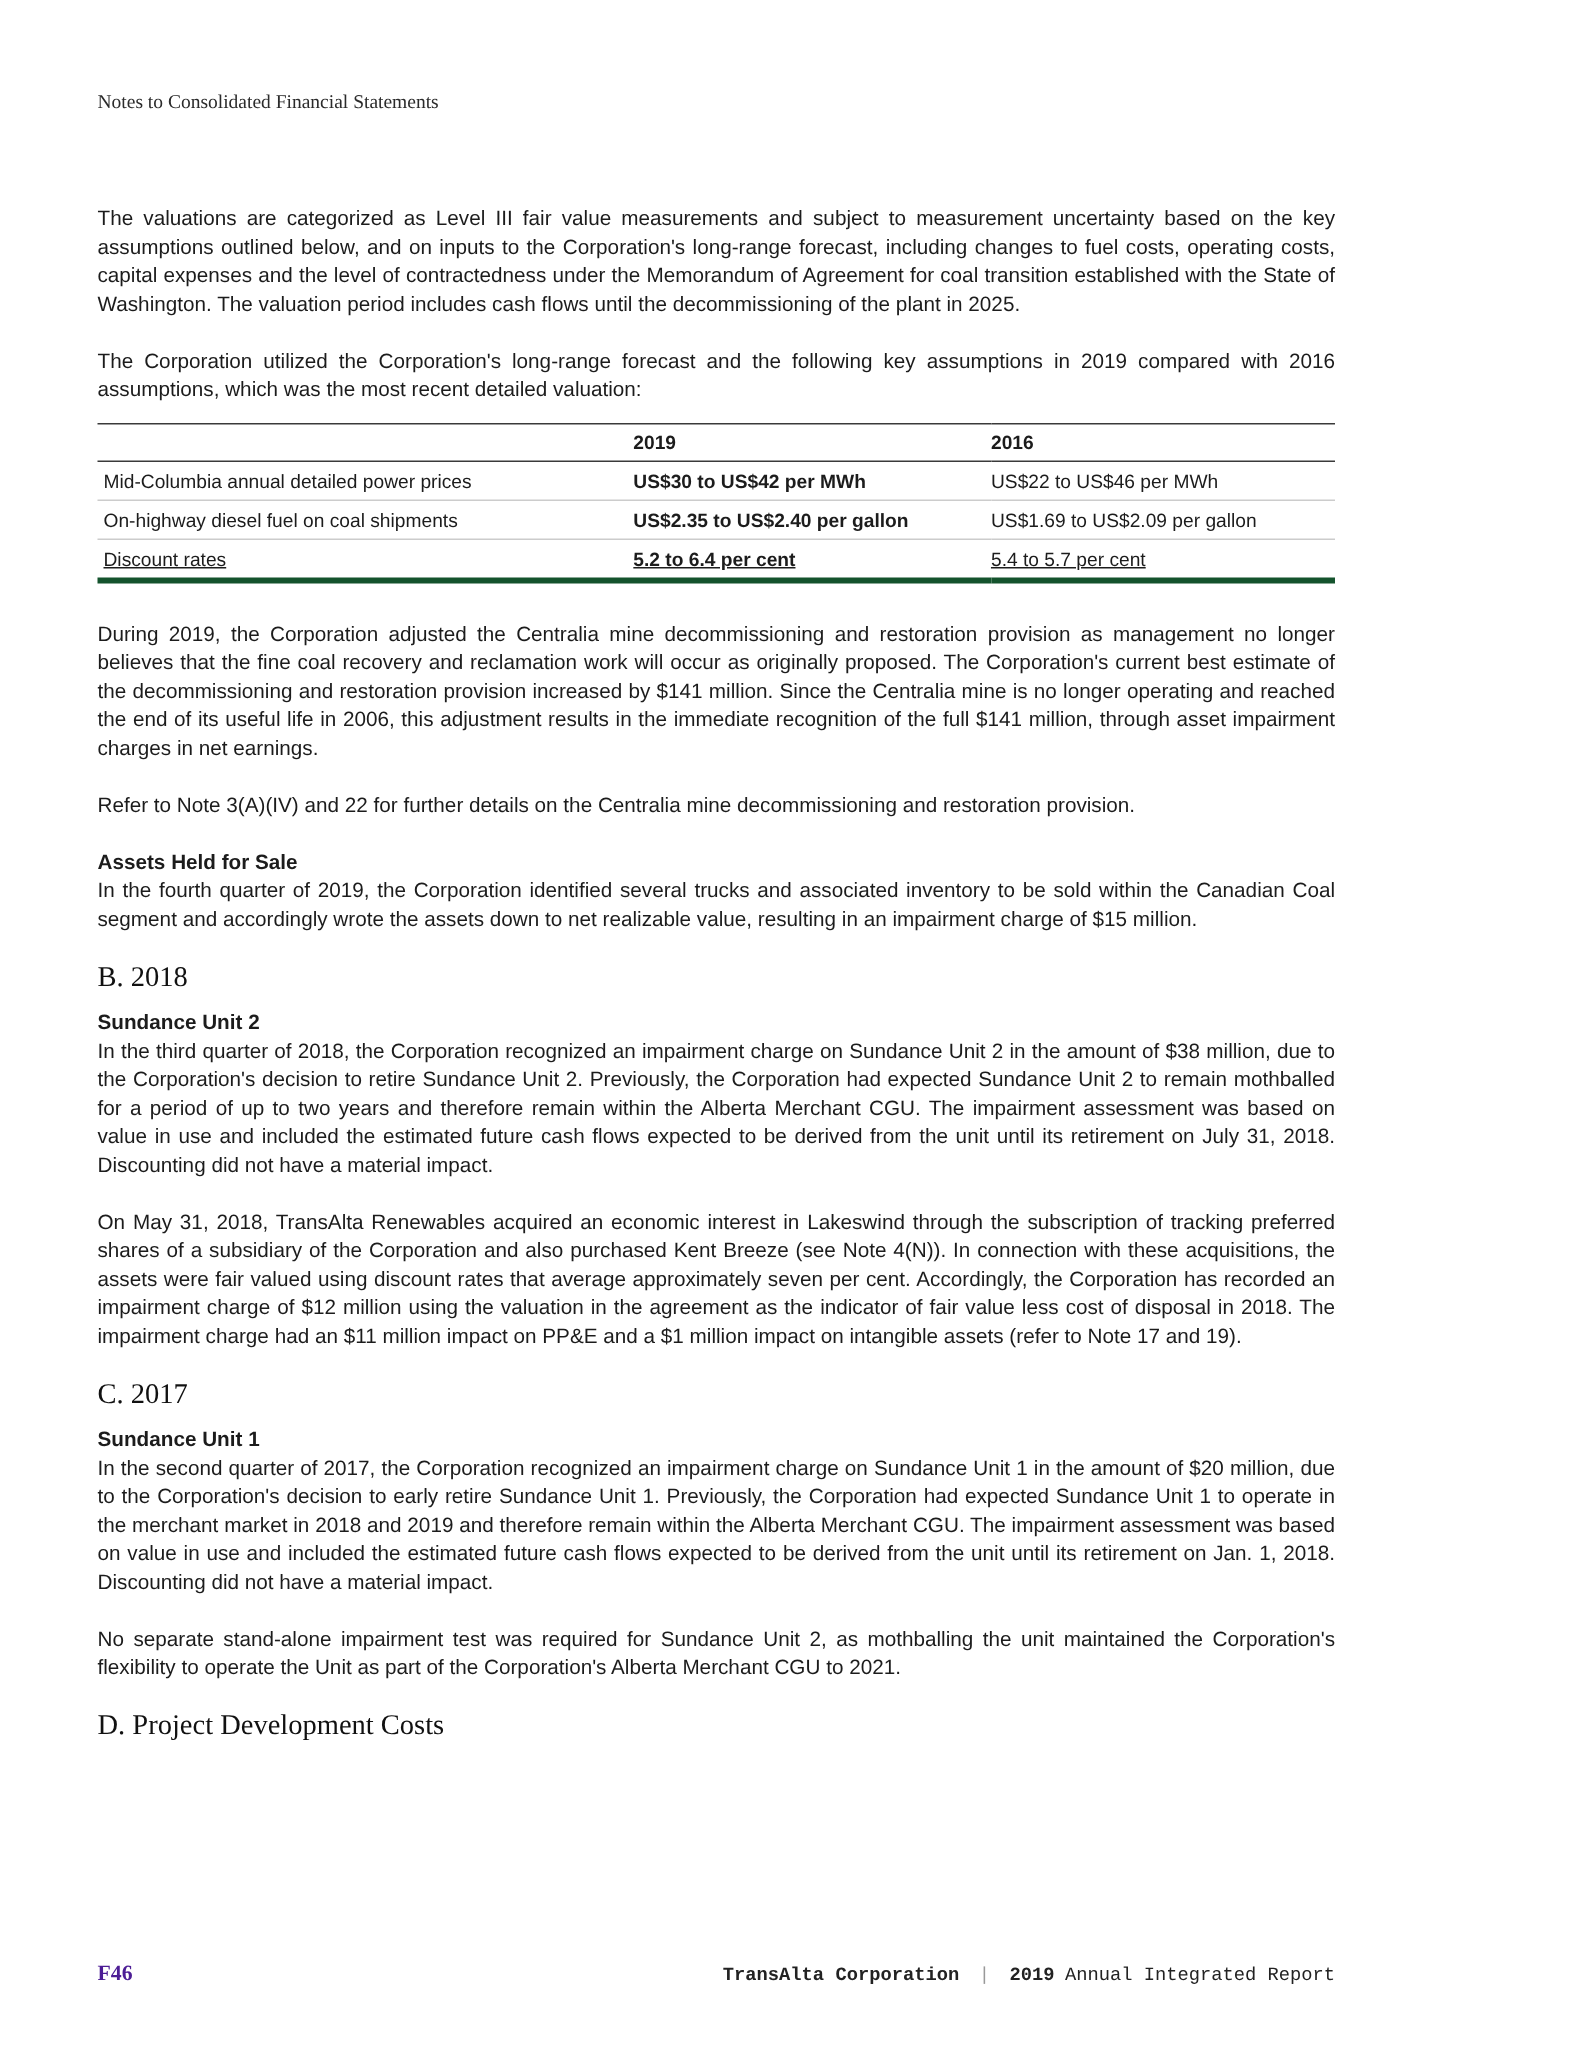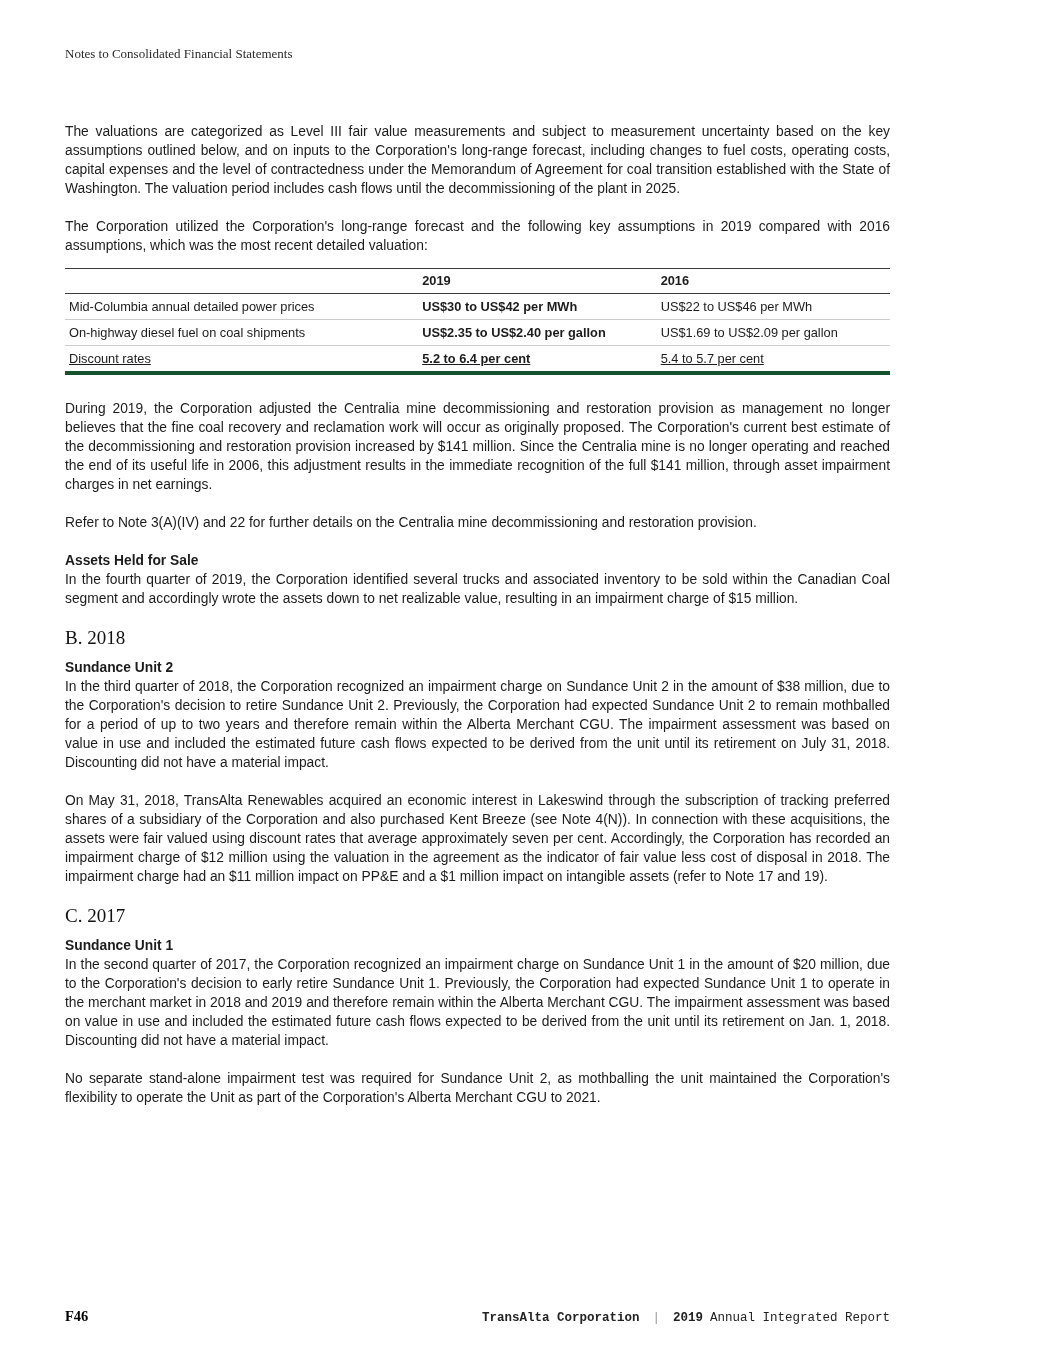--- a/index.html
+++ b/index.html
@@ -8,21 +8,21 @@
     height: 1365px;
     background: #ffffff;
     font-family: "Liberation Sans", sans-serif;
     color: #1c1c1c;
     position: relative;
     overflow: hidden;
   }
   .page {
     position: absolute;
     top: 0; left: 0; right: 0; bottom: 0;
-    padding: 46px 158px 0 65px;
+    padding: 60px 158px 0 65px;
   }
   .doc-header {
     font-family: "Liberation Serif", serif;
     font-size: 13px;
     color: #2b2b2b;
     margin-bottom: 60px;
   }
   p.body {
     font-size: 13.8px;
     line-height: 19px;
@@ -74,21 +74,21 @@
     right: 158px;
     bottom: 40px;
     display: flex;
     justify-content: space-between;
     align-items: baseline;
     font-family: "Liberation Serif", serif;
   }
   .footer .pageno {
     font-size: 14.5px;
     font-weight: bold;
-    color: #000000;
+    color: #4c1d95;
   }
   .footer .right {
     font-size: 12.5px;
     color: #222222;
     display: flex;
     align-items: baseline;
     gap: 7px;
     font-family: Liberation Mono, monospace;
   }
   .footer .company { font-weight: bold; }
@@ -149,20 +149,21 @@
   <p class="body">In the third quarter of 2018, the Corporation recognized an impairment charge on Sundance Unit 2 in the amount of $38 million, due to the Corporation's decision to retire Sundance Unit 2. Previously, the Corporation had expected Sundance Unit 2 to remain mothballed for a period of up to two years and therefore remain within the Alberta Merchant CGU. The impairment assessment was based on value in use and included the estimated future cash flows expected to be derived from the unit until its retirement on July 31, 2018. Discounting did not have a material impact.</p>
 
   <p class="body">On May 31, 2018, TransAlta Renewables acquired an economic interest in Lakeswind through the subscription of tracking preferred shares of a subsidiary of the Corporation and also purchased Kent Breeze (see Note 4(N)). In connection with these acquisitions, the assets were fair valued using discount rates that average approximately seven per cent. Accordingly, the Corporation has recorded an impairment charge of $12 million using the valuation in the agreement as the indicator of fair value less cost of disposal in 2018. The impairment charge had an $11 million impact on PP&amp;E and a $1 million impact on intangible assets (refer to Note 17 and 19).</p>
 
   <div class="section-head">C. 2017</div>
 
   <div class="subhead">Sundance Unit 1</div>
   <p class="body">In the second quarter of 2017, the Corporation recognized an impairment charge on Sundance Unit 1 in the amount of $20 million, due to the Corporation's decision to early retire Sundance Unit 1. Previously, the Corporation had expected Sundance Unit 1 to operate in the merchant market in 2018 and 2019 and therefore remain within the Alberta Merchant CGU. The impairment assessment was based on value in use and included the estimated future cash flows expected to be derived from the unit until its retirement on Jan. 1, 2018. Discounting did not have a material impact.</p>
   <p class="body">No separate stand-alone impairment test was required for Sundance Unit 2, as mothballing the unit maintained the Corporation's flexibility to operate the Unit as part of the Corporation's Alberta Merchant CGU to 2021.</p>
 
+  <div class="section-head">D. Project Development Costs</div>
 
 </div>
 
 <div class="footer">
   <div class="pageno">F46</div>
   <div class="right">
     <span class="company">TransAlta Corporation</span>
     <span class="sep">|</span>
     <span class="year">2019</span>
     <span class="report">Annual Integrated Report</span>

